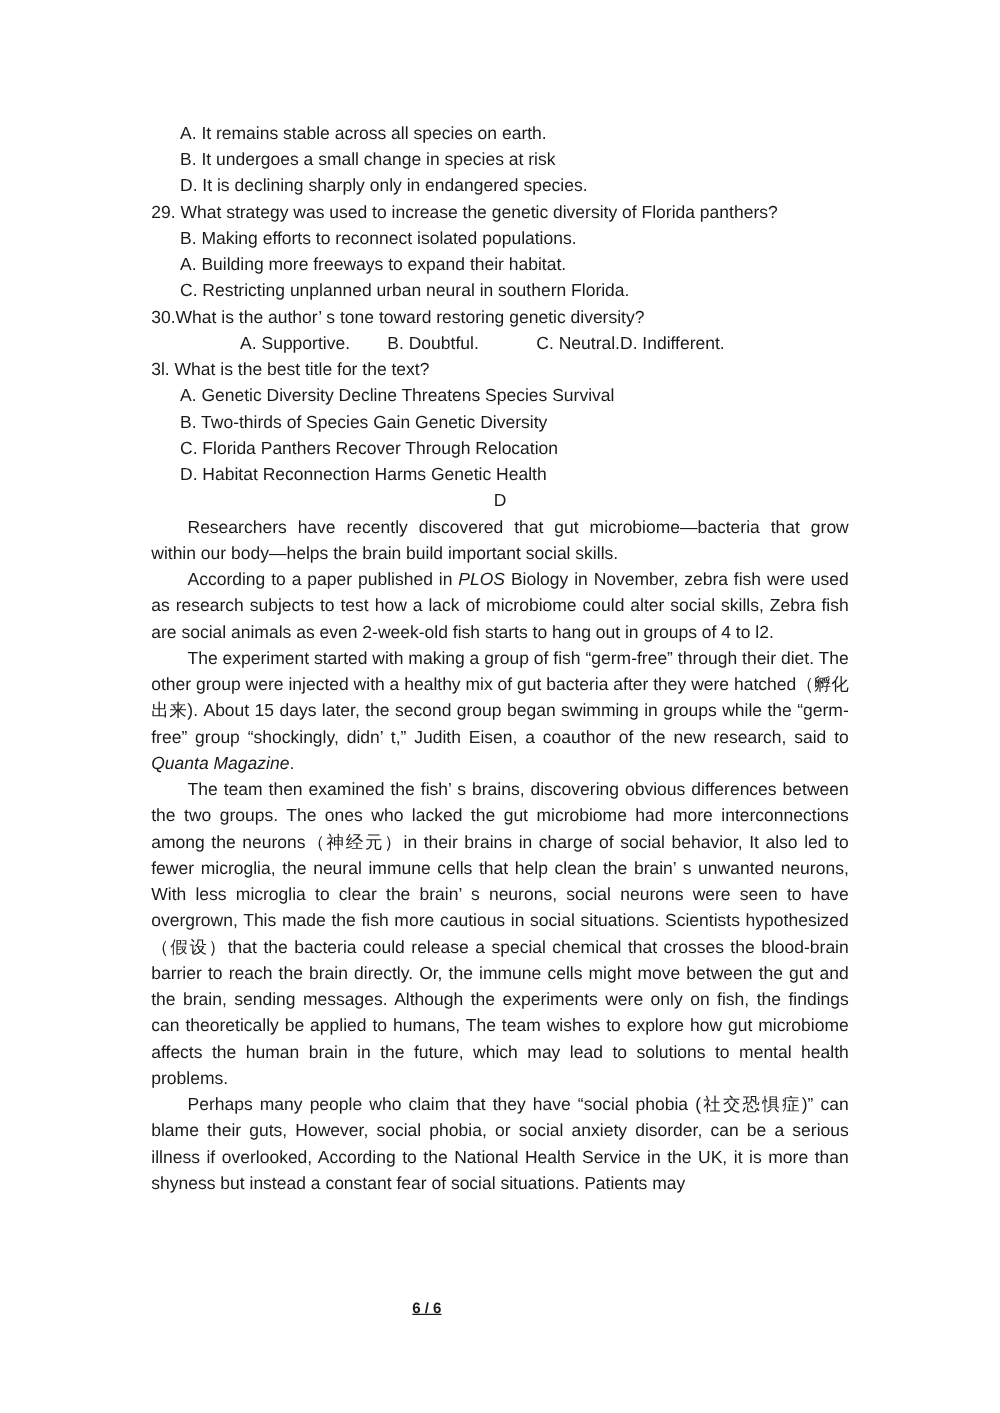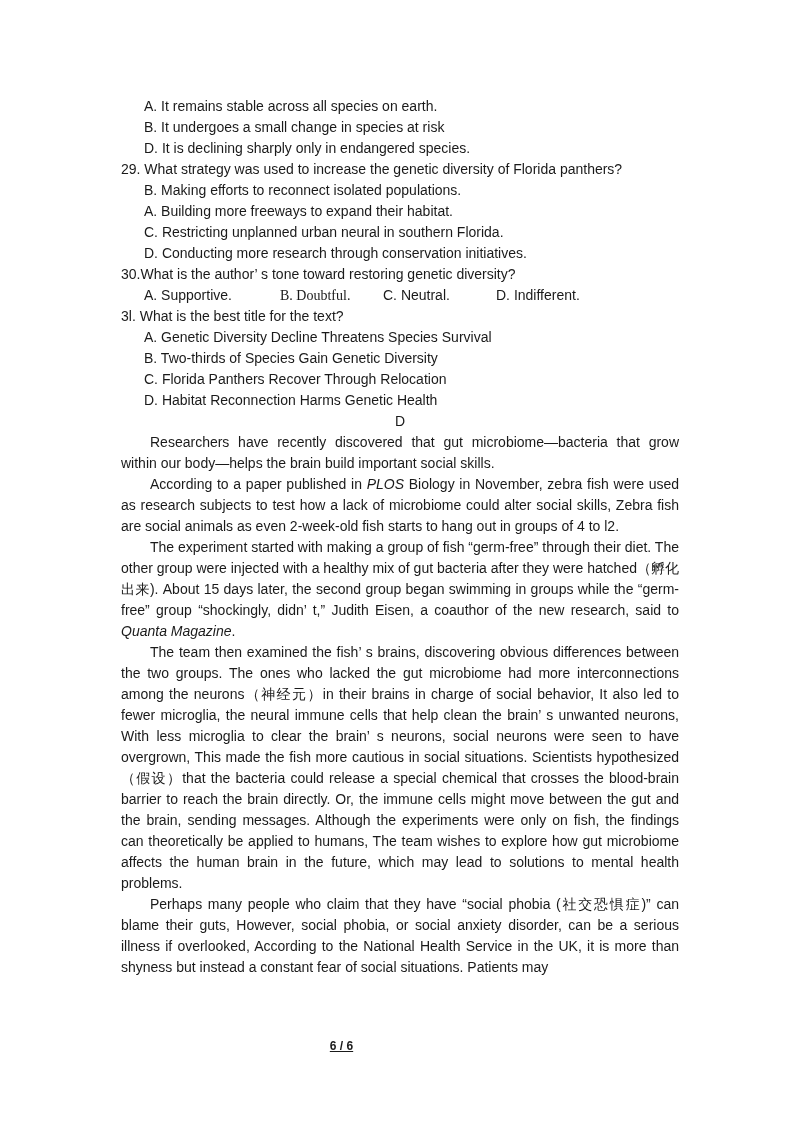--- a/index.html
+++ b/index.html
@@ -2,43 +2,42 @@
 <html><head>
   <meta charset="utf-8">
   <style>
     html, body { margin: 0; padding: 0; background: #ffffff; }
     body { width: 800px; height: 1130px; position: relative; overflow: hidden;
            font-family: "Liberation Sans", "DejaVu Sans", sans-serif; color: #1a1a1a; }
     .page { position: absolute; left: 121px; top: 96px; width: 558px; font-size: 14px; line-height: 21px; }
     .line { white-space: nowrap; height: 21px; }
     .opt { padding-left: 23px; }
     .opts-row { padding-left: 23px; display: flex; }
-    .opts-row span { display: inline-block; }
+    .opts-row span { display: inline-block; text-align: right; }
     .opts-row span:nth-child(1) { width: 136px; }
-    .opts-row span:nth-child(2) { width: 103px; font-family: Liberation Serif, serif; }
+    .opts-row span:nth-child(2) { width: 103px; }
     .opts-row span:nth-child(3) { width: 113px; }
     .section { text-align: center; height: 21px; }
     .para { text-align: justify; text-indent: 29px; margin: 0; }
     .para i { font-style: italic; margin-top: 26px; }
     .footer { position: absolute; top: 1039px; left: 0; width: 683px; text-align: center;
               font-size: 12px; font-weight: bold; text-decoration: underline; }
   </style>
 </head>
 <body>
 
 <div class="page">
   <div class="line opt">A. It remains stable across all species on earth.</div>
   <div class="line opt">B. It undergoes a small change in species at risk</div>
   <div class="line opt">D. It is declining sharply only in endangered species.</div>
 
   <div class="line">29. What strategy was used to increase the genetic diversity of Florida panthers?</div>
   <div class="line opt">B. Making efforts to reconnect isolated populations.</div>
   <div class="line opt">A. Building more freeways to expand their habitat.</div>
   <div class="line opt">C. Restricting unplanned urban neural in southern Florida.</div>
-  <div class="line opt">D. Conducting more research through conservation initiatives.</div>
 
   <div class="line">30.What is the author’ s tone toward restoring genetic diversity?</div>
   <div class="line opts-row">
     <span>A. Supportive.</span>
     <span>B. Doubtful.</span>
     <span>C. Neutral.</span>
     <span>D. Indifferent.</span>
   </div>
 
   <div class="line">3l. What is the best title for the text?</div>

